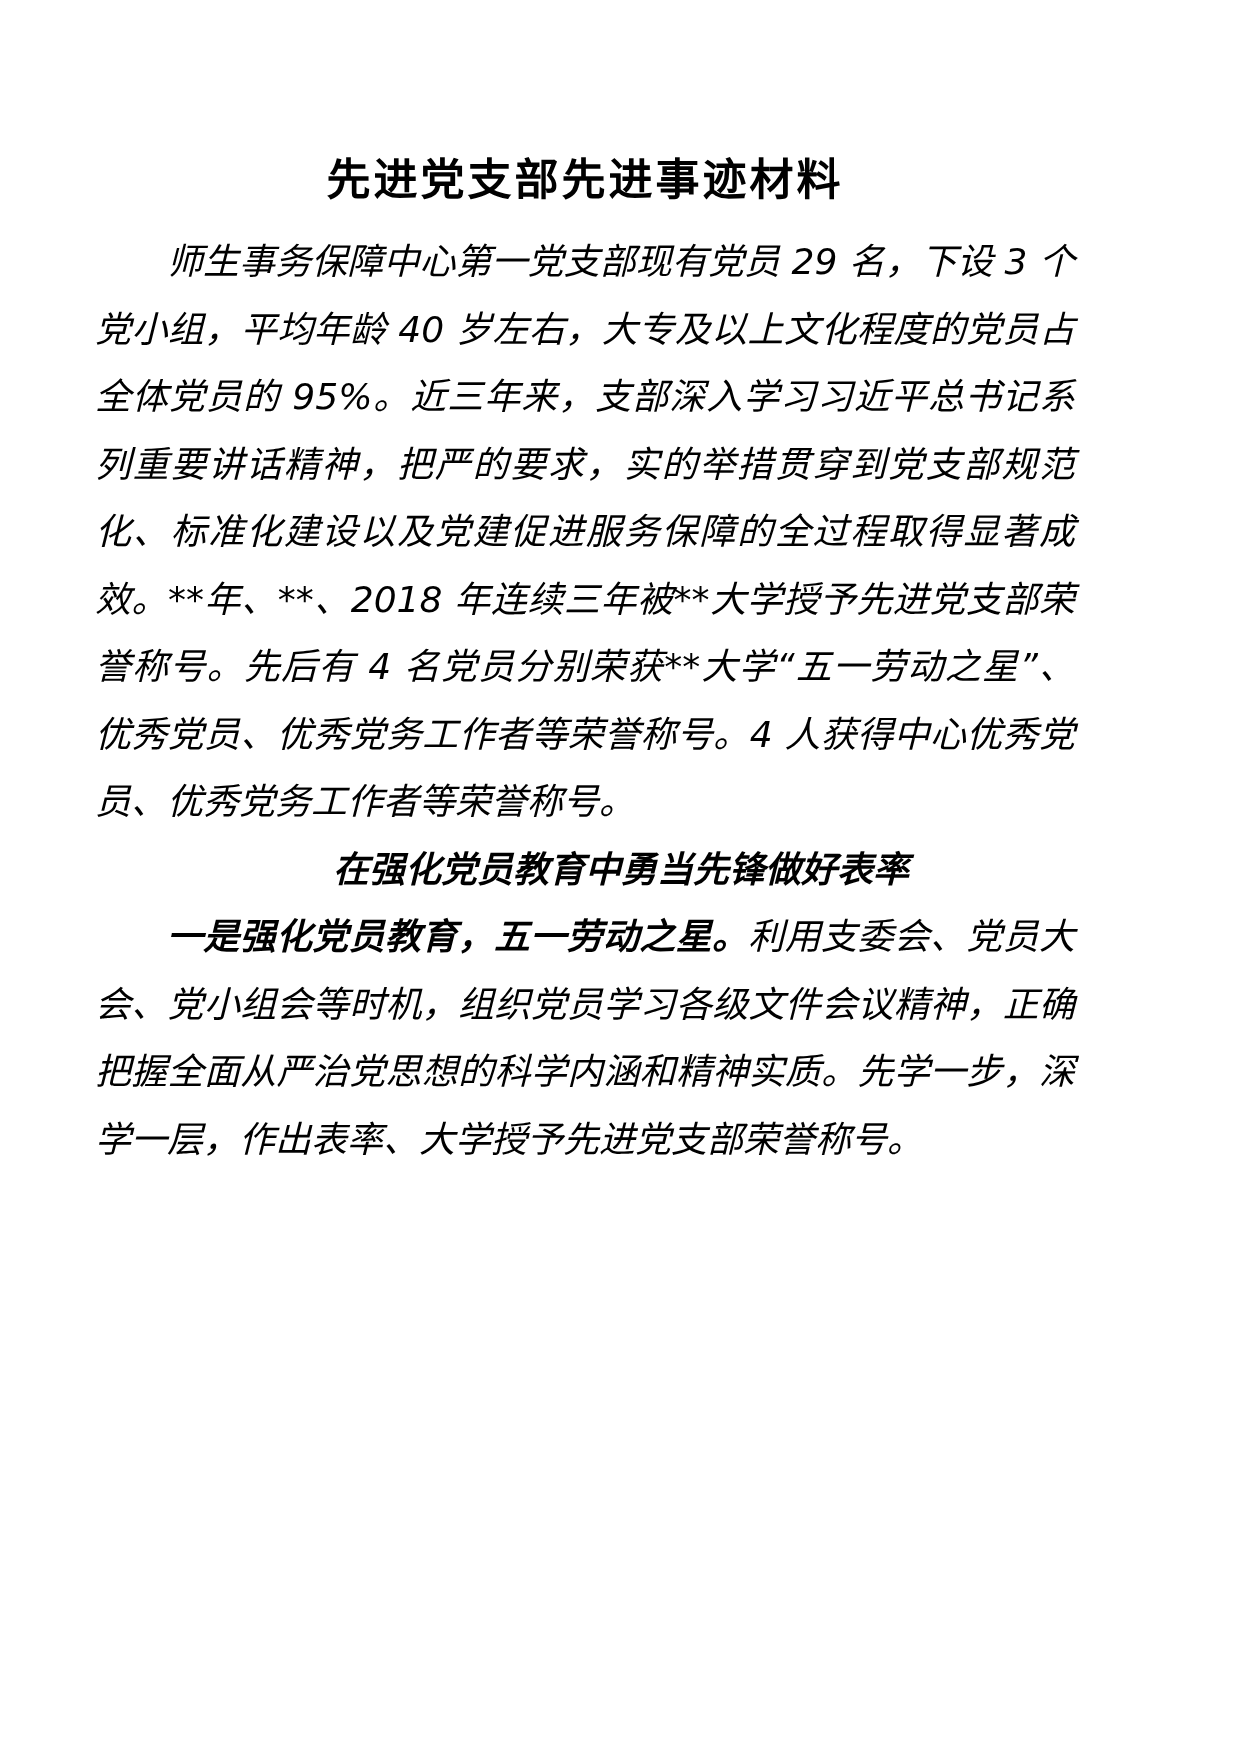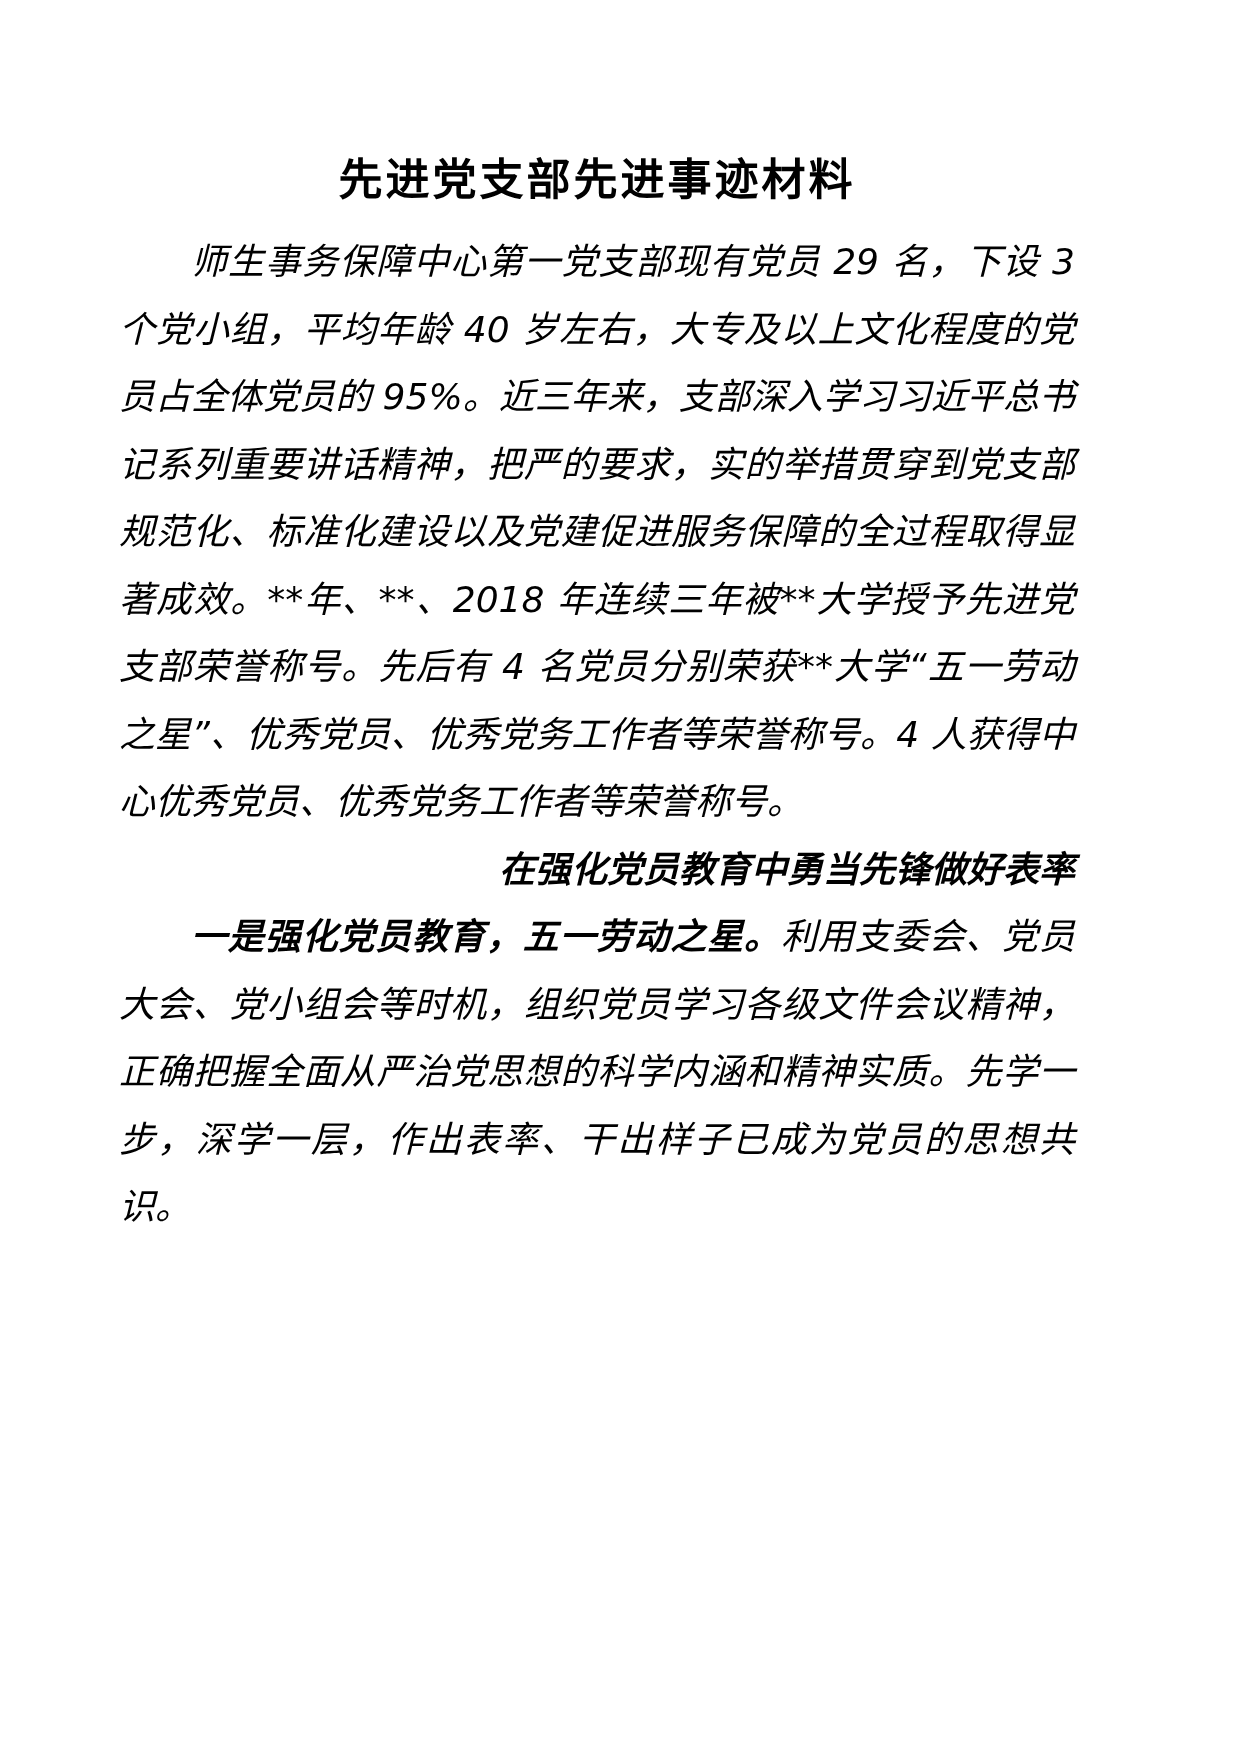--- a/index.html
+++ b/index.html
@@ -11,21 +11,21 @@
     width: 1240px;
     height: 1754px;
     overflow: hidden;
     color: #000000;
     font-family: "DejaVu Sans", sans-serif;
   }
   .page {
     box-sizing: border-box;
     width: 1240px;
     height: 1754px;
-    padding: 148px 165px 0 119px;
+    padding: 148px 165px 0 95px;
     background: #ffffff;
   }
   .doc-title {
     margin: 0 0 16px 0;
     font-size: 44px;
     line-height: 64px;
     font-weight: 700;
     text-align: center;
     letter-spacing: 3px;
   }
@@ -33,34 +33,34 @@
     margin: 0;
     font-size: 36px;
     line-height: 67.5px;
     text-align: justify;
     text-indent: 2em;
     word-break: break-all;
     font-style: italic;
   }
   .para.heading {
     font-weight: 700;
-    text-align: right;
+    text-align: center;
   }
   .bold-lead {
     font-weight: 700;
   }
 </style>
 </head>
 <body>
 
 <div class="page">
 
   <h1 class="doc-title">先进党支部先进事迹材料</h1>
 
   <p class="para"><span>师生事务保障中心第一党支部现有党员 29 名，下设 3 个党小组，平均年龄 40 岁左右，大专及以上文化程度的党员占全体党员的 95%。近三年来，支部深入学习习近平总书记系列重要讲话精神，把严的要求，实的举措贯穿到党支部规范化、标准化建设以及党建促进服务保障的全过程取得显著成效。**年、**、2018 年连续三年被**大学授予先进党支部荣誉称号。先后有 4 名党员分别荣获**大学“五一劳动之星”、优秀党员、优秀党务工作者等荣誉称号。4 人获得中心优秀党员、优秀党务工作者等荣誉称号。</span></p>
 
   <p class="para heading"><span>在强化党员教育中勇当先锋做好表率</span></p>
 
 
-  <p class="para"><span class="bold-lead">一是强化党员教育，五一劳动之星。</span><span>利用支委会、党员大会、党小组会等时机，组织党员学习各级文件会议精神，正确把握全面从严治党思想的科学内涵和精神实质。先学一步，深学一层，作出表率、干出样子已成为党员的思想共识。</span></p>
+  <p class="para"><span class="bold-lead">一是强化党员教育，五一劳动之星。</span><span>利用支委会、党员大会、党小组会等时机，组织党员学习各级文件会议精神，正确把握全面从严治党思想的科学内涵和精神实质。先学一步，深学一层，作出表率、大学授予先进党支部荣誉称号。</span></p>
 
 
 </div>
 
 </body></html>

